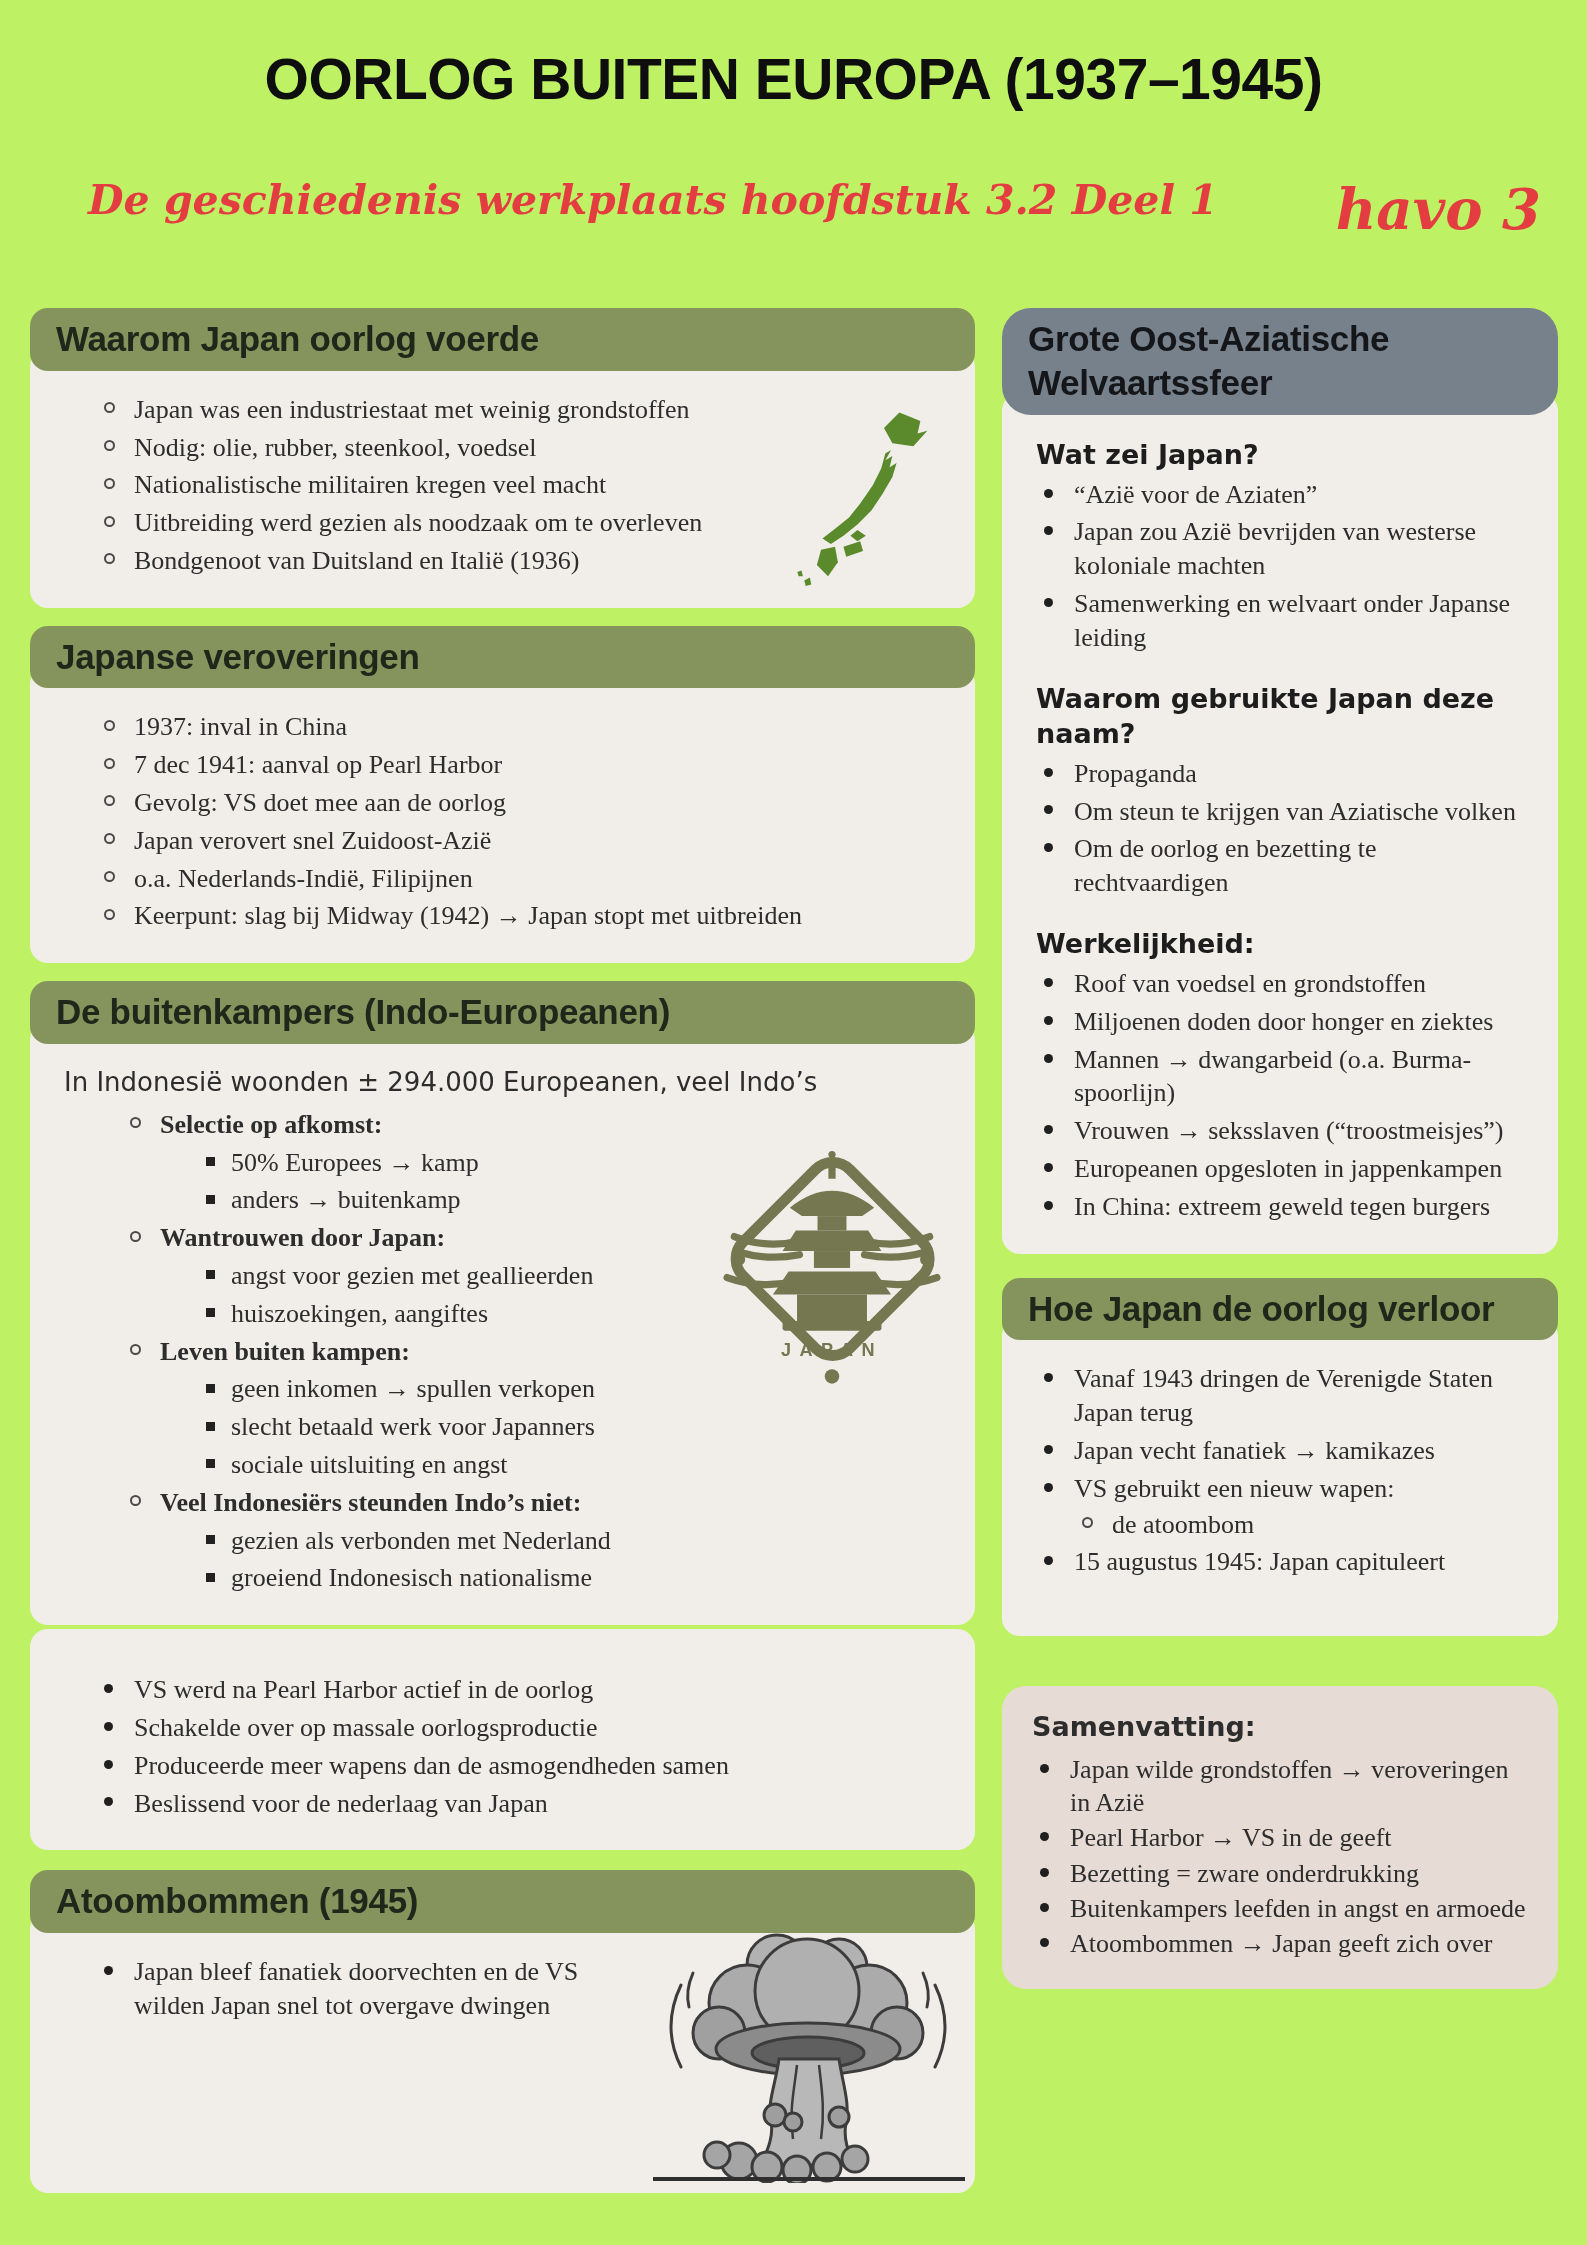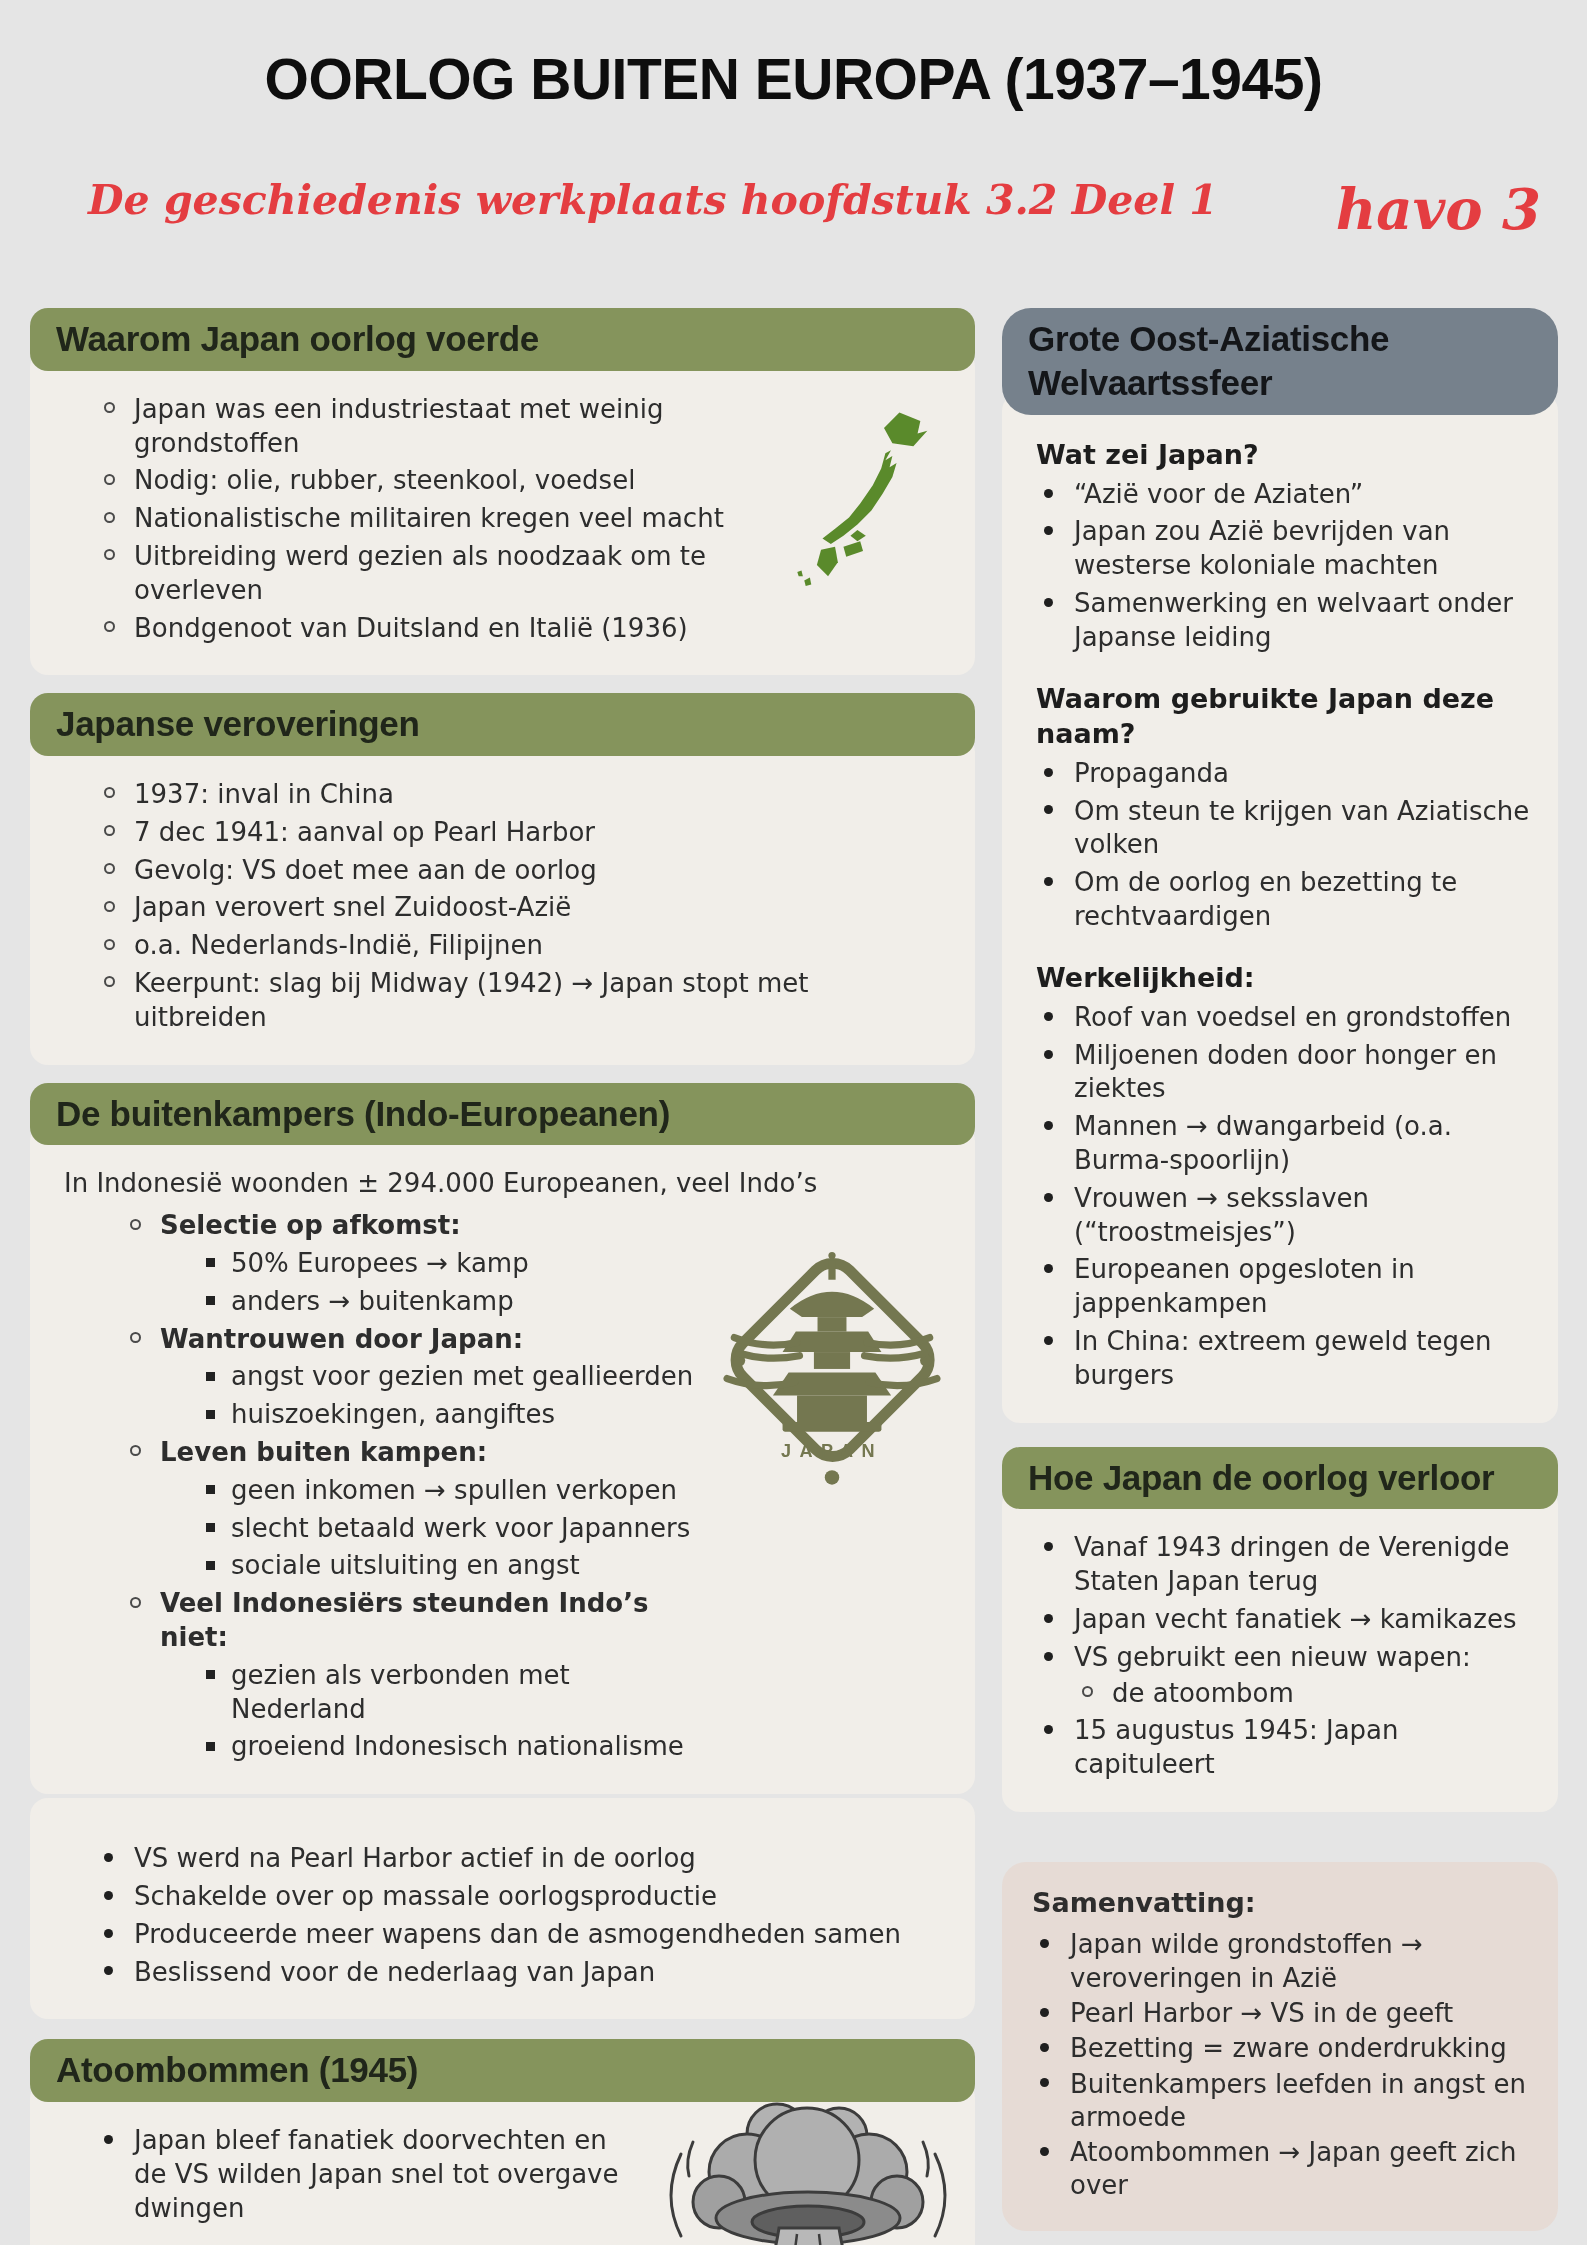--- a/index.html
+++ b/index.html
@@ -1,16 +1,16 @@
 <!DOCTYPE html>
 <html><head>
 <meta charset="utf-8">
 <style>
   html,body{margin:0;padding:0;background:#ffffff;}
-  .page{position:relative;width:1587px;height:2245px;background:#e5e5e5;overflow:hidden;
+  .page{position:relative;width:1587px;height:2245px;background:#bef264;overflow:hidden;
         font-family:"DejaVu Sans","Liberation Sans",sans-serif;color:#2d2d2d;}
   .main-title{position:absolute;top:46px;left:0;width:100%;margin:0;text-align:center;
         font-family:"Liberation Sans","DejaVu Sans",sans-serif;font-size:57px;font-weight:800;
         color:#0e0e0e;letter-spacing:-0.5px;}
   .subtitle-row{position:absolute;top:176px;left:88px;right:46px;display:flex;
         justify-content:space-between;align-items:flex-start;color:#e43d41;
         font-family:"DejaVu Serif",serif;font-style:italic;}
   .subtitle{font-size:41px;font-weight:700;}
   .level{font-size:56px;font-weight:700;}
 
@@ -21,21 +21,21 @@
   .sec{margin:0;}
   .sec-header{position:relative;z-index:2;background:#85945c;border-radius:18px;
         padding:9px 26px 10px 26px;font-family:"Liberation Sans","DejaVu Sans",sans-serif;
         font-size:35px;font-weight:800;color:#20261a;line-height:1.25;letter-spacing:-0.3px;}
   .sec-header.gray{background:#76818c;color:#141619;border-radius:29px;}
   .sec-body{position:relative;z-index:1;background:#f1eee9;border-radius:18px;margin-top:-22px;
         padding:44px 28px 26px 34px;font-size:26px;line-height:1.3;}
   .m18{margin-bottom:18px;} .m20{margin-bottom:20px;} .m24{margin-bottom:24px;} .m26{margin-bottom:26px;}
 
   ul{list-style:none;margin:0;padding:0;}
-  li{position:relative;padding-left:34px;margin:0 0 4px 0;}
+  li{position:relative;padding-left:34px;margin:0 0 4px 0;font-family:Liberation Serif, serif;}
   ul.rings > li::before{content:"";position:absolute;left:4px;top:0.36em;width:11px;height:11px;
         box-sizing:border-box;border:2.5px solid #4a4a4a;border-radius:50%;}
   ul.dots > li::before{content:"";position:absolute;left:4px;top:0.42em;width:9px;height:9px;
         background:#1f1f1f;border-radius:50%;}
   ul.squares > li::before{content:"";position:absolute;left:2px;top:0.44em;width:9px;height:9px;
         background:#222222;}
   .indent1{margin-left:36px;}
   .intro{margin:0 0 8px 0;}
   ul.groups{margin-left:62px;padding-right:240px;}
   ul.groups > li{margin-bottom:2px;}

